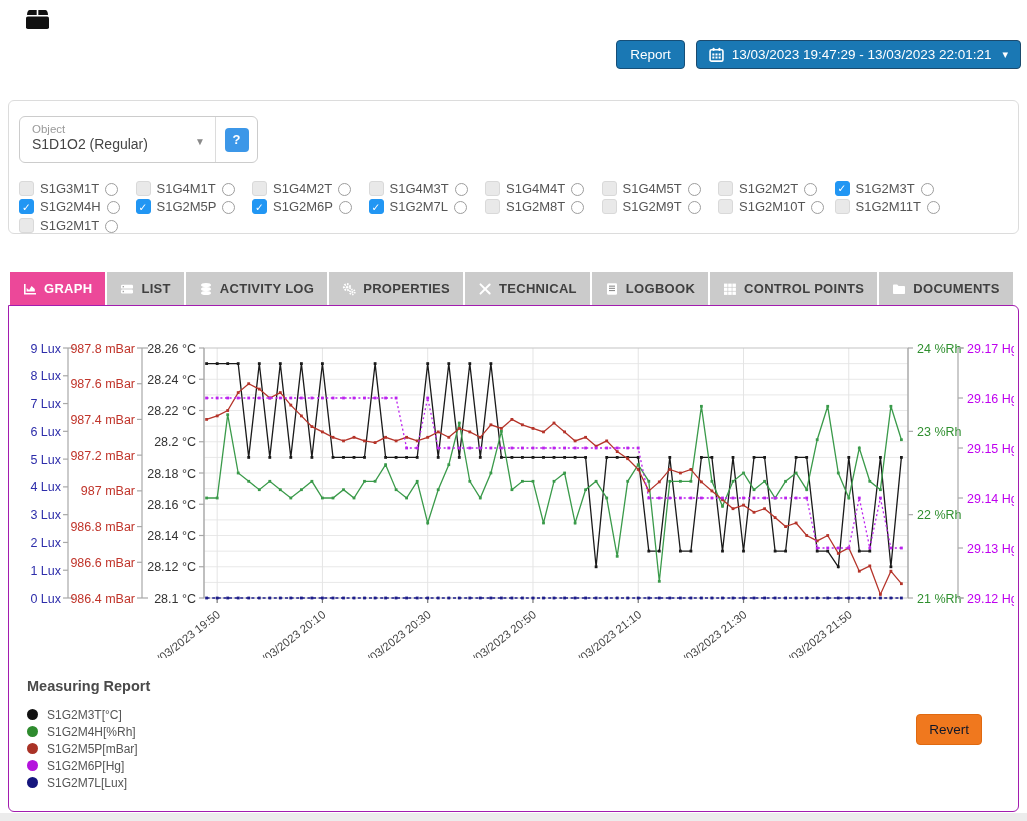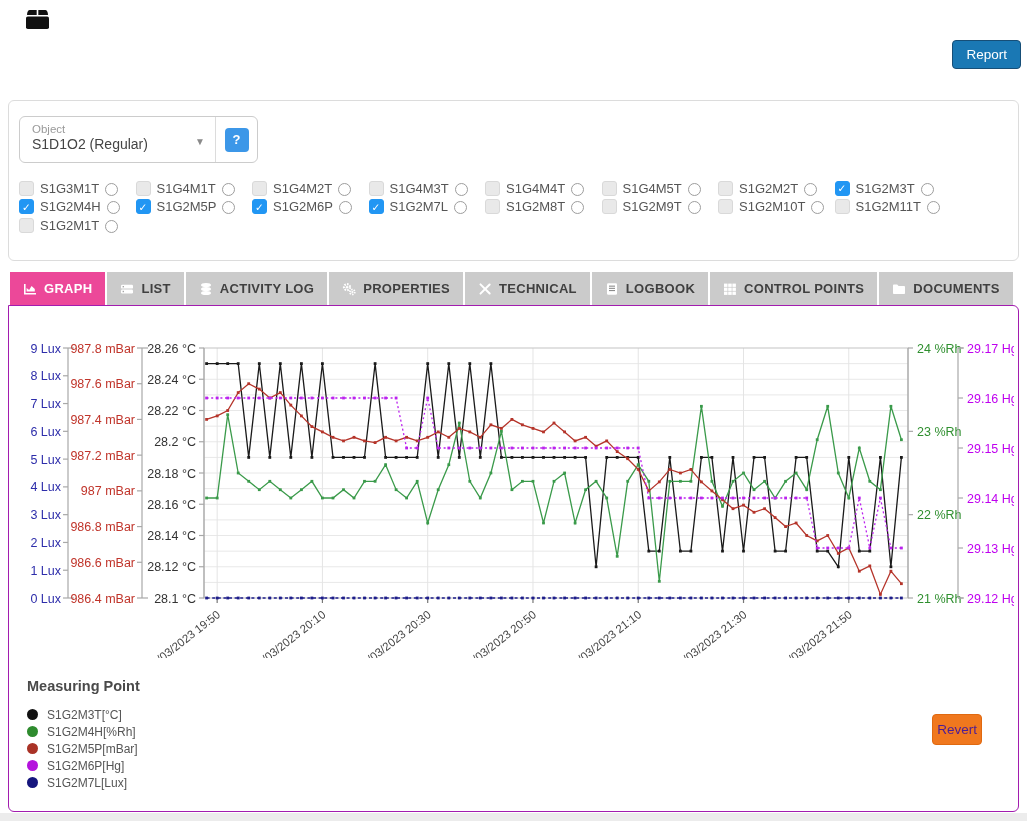--- a/index.html
+++ b/index.html
@@ -11,21 +11,21 @@
   header { position:relative; height:100px;margin-left:14px; }
   .brand-icon { position:absolute; left:11px; top:7px; width:25px; height:23px; }
   .header-actions { position:absolute; right:6px; top:40px; display:flex; gap:11px; }
   .btn { border-radius:4px; color:#fff; font-size:13.5px; cursor:pointer;
          display:flex; align-items:center; border:1px solid #164e77; background:#1a78b4; }
   .btn-report { padding:6px 13px; }
   .btn-date { padding:6px 12px; gap:8px; border-color:#1c4a6d; }
   .btn-date .caret { font-size:11px; margin-left:3px; }
 
   
-  .filter-panel { position:absolute; left:8px; right:8px; top:100px; height:161px;
+  .filter-panel { position:absolute; left:8px; right:8px; top:100px; height:134px;
     border:1px solid #dcdcdc; border-radius:6px; background:#fff; }
   .object-group { position:absolute; left:10px; top:15px; height:47px; display:flex;
     border:1px solid #cccccc; border-radius:6px; }
   .object-select { width:195px; padding:6px 10px 4px 12px; position:relative; cursor:pointer; }
   .object-label { font-size:11.5px; color:#9a9a9a; }
   .object-value { font-size:14px; color:#444; margin-top:1px; }
   .select-caret { position:absolute; right:10px; top:19px; font-size:10px; color:#8a8a8a; }
   .help-wrap { width:42px; border-left:1px solid #dcdcdc; display:flex; align-items:center; justify-content:center; }
   .help-btn { width:24px; height:24px; border:none; border-radius:4px; background:#3c97e8;
     color:#fff; font-size:13px; font-weight:bold; cursor:pointer; }
@@ -50,36 +50,51 @@
   .tab svg { flex:0 0 auto; }
 
   
   .content-panel { position:absolute; left:8px; right:8px; top:305px; height:507px;
     border:1px solid #a21caf; border-radius:0 6px 6px 6px; background:#fff; }
   #chart { position:absolute; left:0; top:4px; }
   .legend { position:absolute; left:18px; top:372px; }
   .legend-title { font-size:14.5px; font-weight:bold; color:#4a4a4a; margin-bottom:12px; }
   .legend-item { display:flex; align-items:center; gap:9px; height:17px; font-size:12px; color:#555; }
   .legend-dot { width:11px; height:11px; border-radius:50%; flex:0 0 auto; }
-  .btn-revert { position:absolute; right:36px; top:408px; padding:7px 4px; font-size:13.5px;
-    color:#4c1d95; background:#f0781e; border:1px solid #e06910; border-radius:4px; cursor:pointer; }
+  .btn-revert { position:absolute; right:36px; top:408px; padding:7px 12px; font-size:13.5px;
+    color:#0f172a; background:#f0781e; border:1px solid #e06910; border-radius:4px; cursor:pointer; }
 </style>
 </head>
 <body>
 
 <div class="page">
 
   <header>
     <svg class="brand-icon" viewBox="0 0 25 23">
       <rect x="1" y="9.5" width="23" height="12.5" rx="1.8" fill="#111"></rect>
       <path d="M2 8c0-3 1.2-5 2.6-5H11.7V8Z" fill="#111"></path>
       <path d="M23 8c0-3-1.2-5-2.6-5H13.3V8Z" fill="#111"></path>
     </svg>
     <div class="header-actions">
       <button class="btn btn-report">Report</button>
+      <button class="btn btn-date">
+        <svg width="15" height="15" viewBox="0 0 14 14">
+          <rect x="1" y="2.6" width="12" height="10.6" rx="1.4" fill="none" stroke="#fff" stroke-width="1.5"></rect>
+          <rect x="3.4" y="0.6" width="1.8" height="3.2" rx=".9" fill="#fff"></rect>
+          <rect x="8.8" y="0.6" width="1.8" height="3.2" rx=".9" fill="#fff"></rect>
+          <rect x="3.1" y="6" width="1.9" height="1.9" fill="#fff"></rect>
+            <rect x="6.05" y="6" width="1.9" height="1.9" fill="#fff"></rect>
+            <rect x="9" y="6" width="1.9" height="1.9" fill="#fff"></rect>
+          <rect x="3.1" y="8.9" width="1.9" height="1.9" fill="#fff"></rect>
+            <rect x="6.05" y="8.9" width="1.9" height="1.9" fill="#fff"></rect>
+            <rect x="9" y="8.9" width="1.9" height="1.9" fill="#fff"></rect>
+        </svg>
+        <span>13/03/2023 19:47:29 - 13/03/2023 22:01:21</span>
+        <span class="caret">▾</span>
+      </button>
     </div>
   </header>
 
   <section class="filter-panel">
     <div class="object-group">
       <div class="object-select">
         <div class="object-label">Object</div>
         <div class="object-value">S1D1O2 (Regular)</div>
         <span class="select-caret">▼</span>
       </div>
@@ -707,21 +722,21 @@
           <rect x="817.3" y="286.6" width="2.8" height="2.8" fill="#1c1c8a"></rect>
           <rect x="827.9" y="286.6" width="2.8" height="2.8" fill="#1c1c8a"></rect>
           <rect x="838.4" y="286.6" width="2.8" height="2.8" fill="#1c1c8a"></rect>
           <rect x="848.9" y="286.6" width="2.8" height="2.8" fill="#1c1c8a"></rect>
           <rect x="859.4" y="286.6" width="2.8" height="2.8" fill="#1c1c8a"></rect>
           <rect x="870.0" y="286.6" width="2.8" height="2.8" fill="#1c1c8a"></rect>
           <rect x="880.5" y="286.6" width="2.8" height="2.8" fill="#1c1c8a"></rect>
           <rect x="891.0" y="286.6" width="2.8" height="2.8" fill="#1c1c8a"></rect>
         </svg></div>
     <div class="legend">
-      <div class="legend-title">Measuring Point</div>
+      <div class="legend-title">Measuring Report</div>
       <div id="legend-items">
           <div class="legend-item">
             <span class="legend-dot" style="background:#111111"></span>
             <span>S1G2M3T[°C]</span>
           </div>
           <div class="legend-item">
             <span class="legend-dot" style="background:#2e8b2e"></span>
             <span>S1G2M4H[%Rh]</span>
           </div>
           <div class="legend-item">

